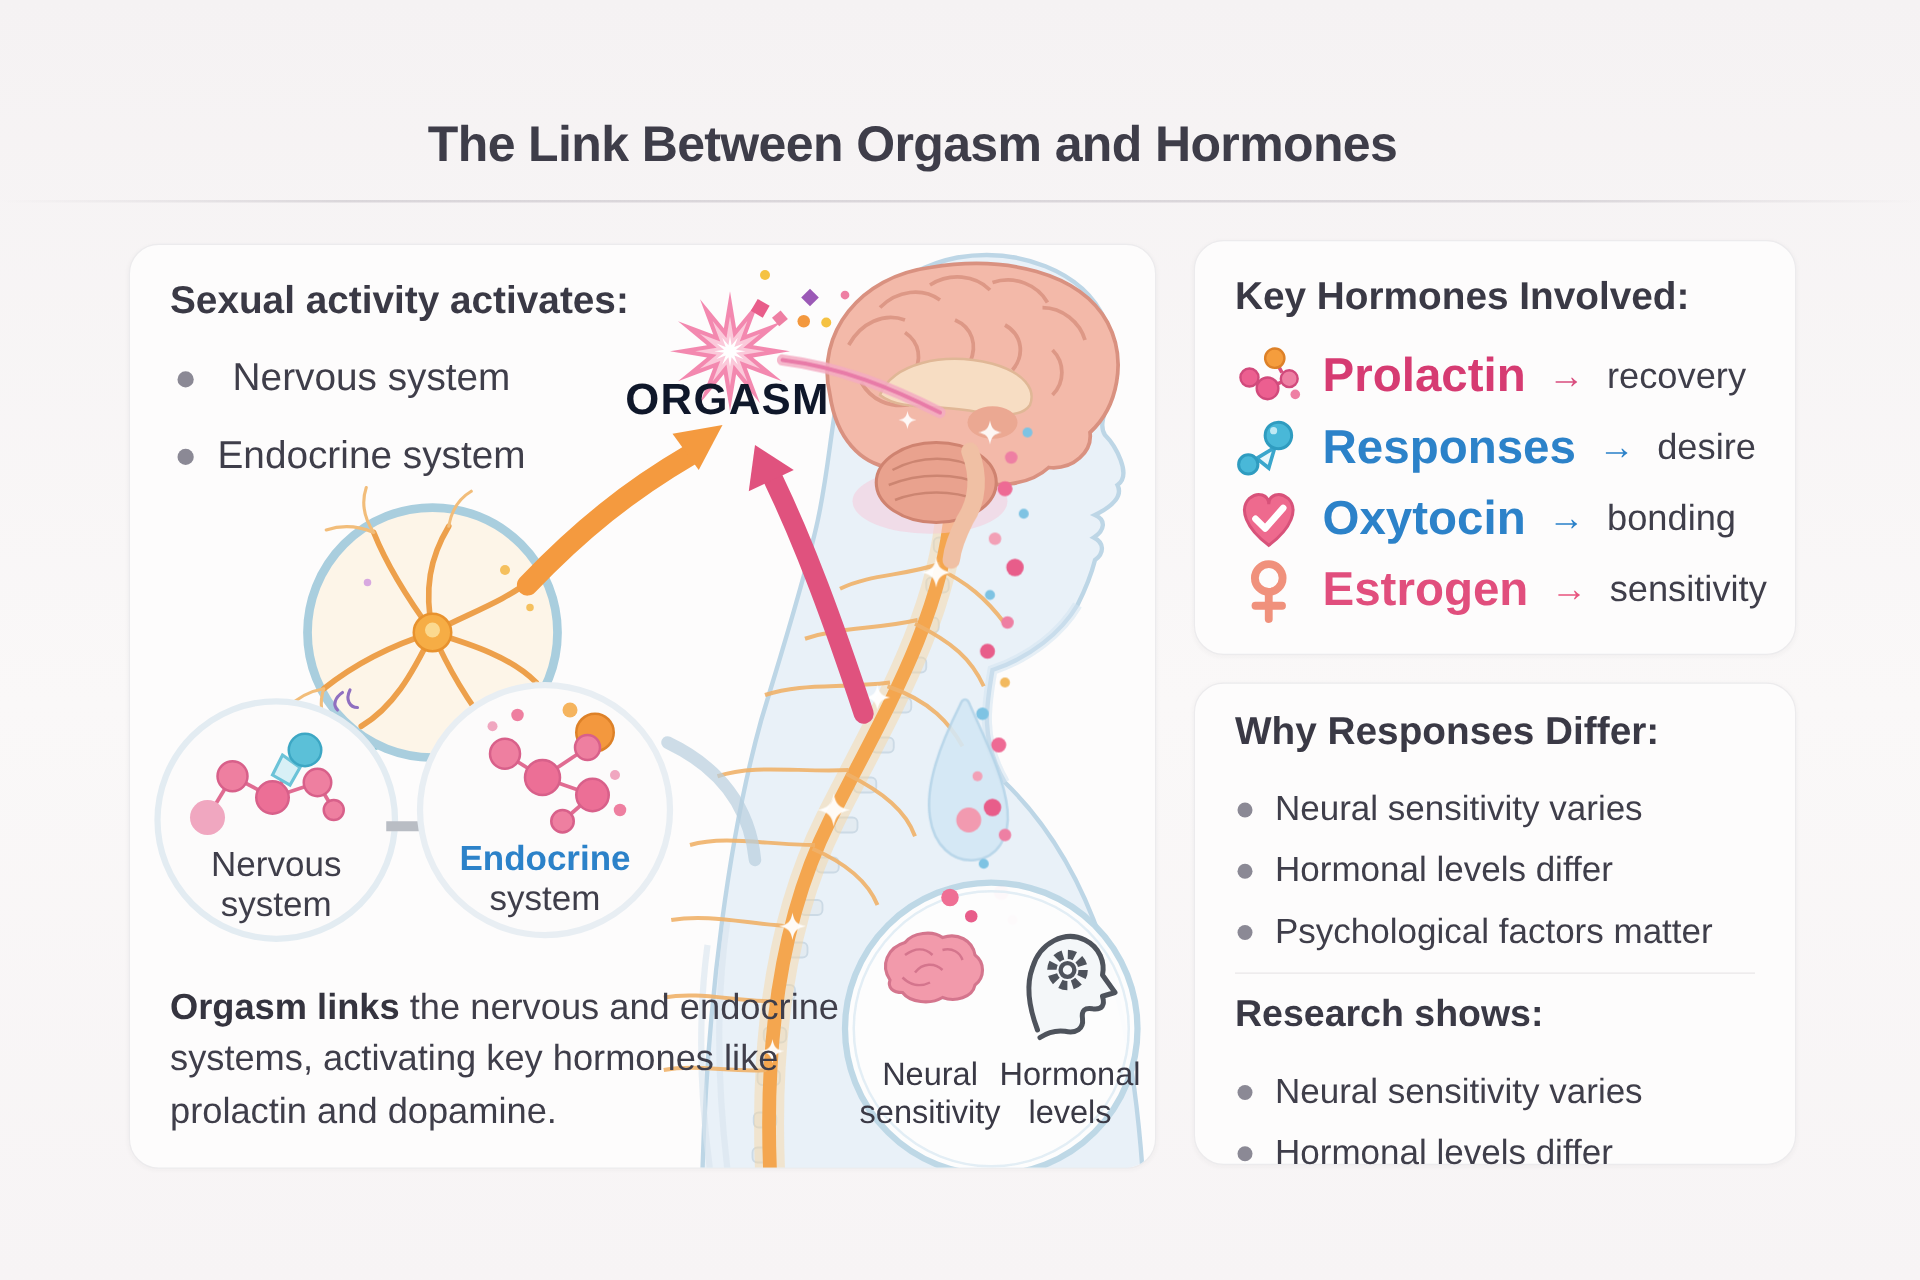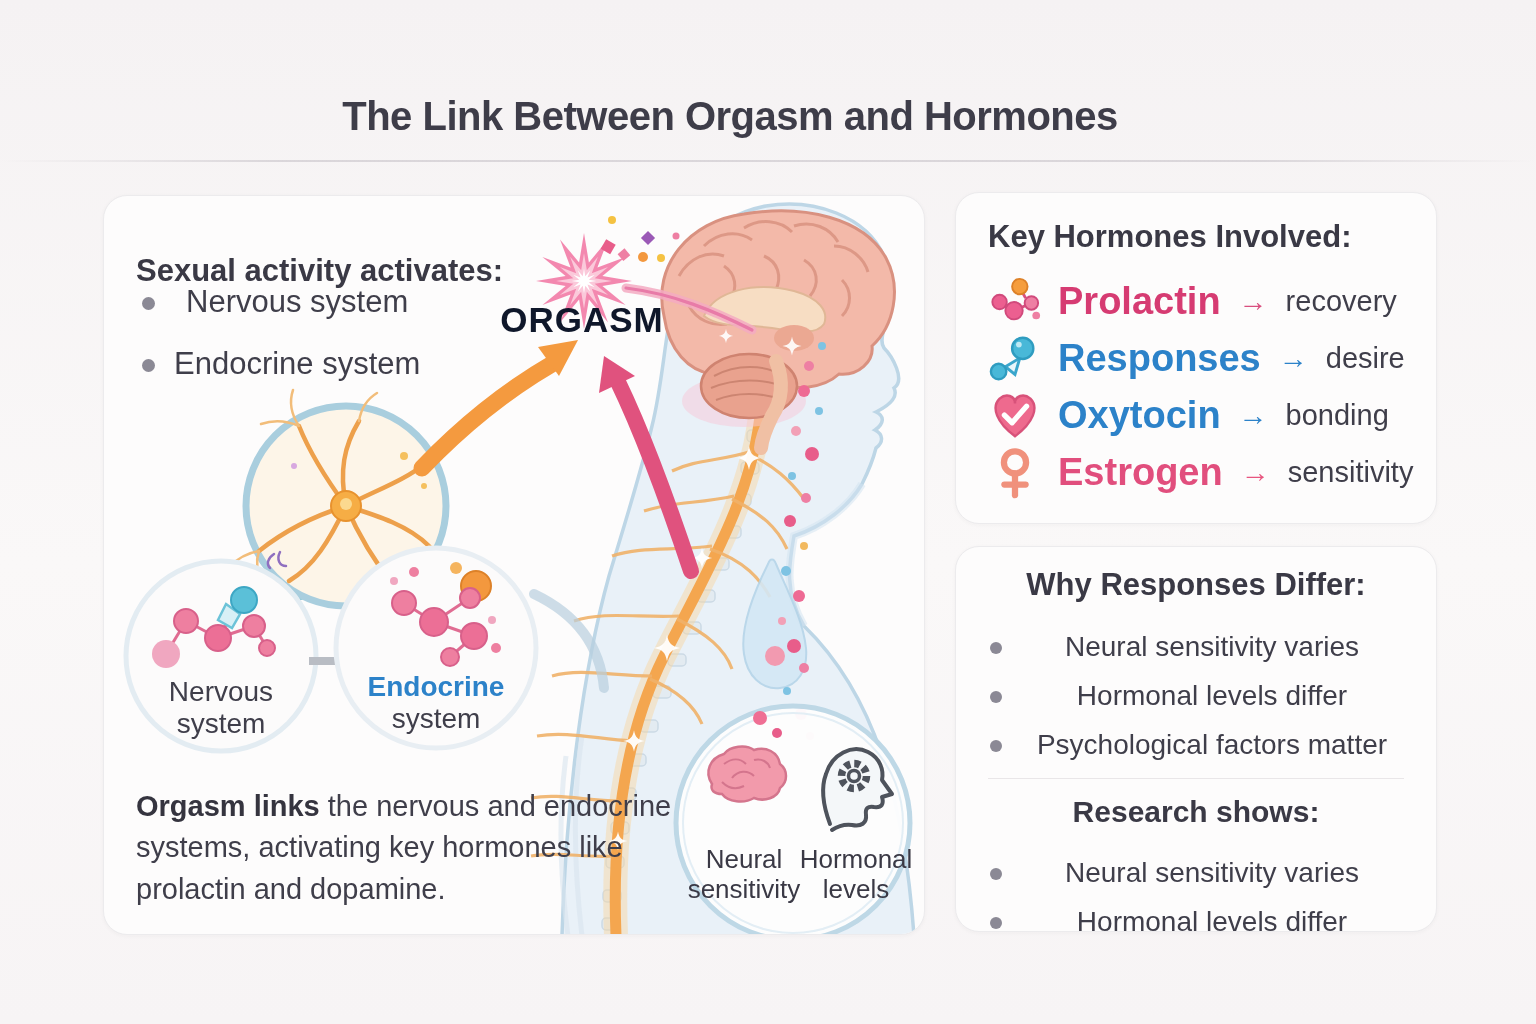--- a/index.html
+++ b/index.html
@@ -20,29 +20,29 @@
     position:absolute; top:160px; left:0; width:100%; height:2px;
     background:linear-gradient(90deg,rgba(190,185,192,0) 0%,rgba(190,185,192,.5) 18%,rgba(190,185,192,.5) 82%,rgba(190,185,192,0) 100%);
   }
 
   .panel {
     position:absolute; background:#fdfcfc; border:1.5px solid #ecebed;
     border-radius:24px; box-shadow:0 1px 4px rgba(60,50,60,.04);
   }
   .left-panel { left:103px; top:195px; width:822px; height:740px; overflow:hidden; }
   .card-hormones { left:955px; top:192px; width:482px; height:332px; padding:26px 32px; }
-  .card-responses { left:955px; top:546px; width:482px; height:386px; padding:20px 32px;text-align:center; }
+  .card-responses { left:955px; top:546px; width:482px; height:386px; padding:20px 32px; }
 
   .art { position:absolute; left:0; top:0; width:822px; height:740px; }
   .art text { font-family:"Liberation Sans","DejaVu Sans",sans-serif; }
   .bubble-label { font-size:28px; fill:#3f3e4a; text-anchor:middle; }
   .bubble-label.blue { fill:#2c82c9; font-weight:700; }
   .circle-label { font-size:26px; fill:#3a3945; text-anchor:middle; }
 
-  .lp-heading { position:absolute; left:32px; top:26px; font-size:31px; font-weight:700; color:#3a3945;margin-top:31px; }
+  .lp-heading { position:absolute; left:32px; top:26px; font-size:31px; font-weight:700; color:#3a3945; }
   .lp-bullets { position:absolute; left:36px; top:88px; list-style:none;text-align:center; }
   .lp-bullets li { position:relative; padding-left:34px; font-size:31px; margin-bottom:26px; color:#3f3e4a; }
   .lp-bullets li::before {
     content:''; position:absolute; left:2px; top:13px; width:13px; height:13px;
     border-radius:50%; background:#8b8995;
   }
   .orgasm {
     position:absolute; left:392px; top:104px; width:172px; text-align:center;
     font-size:35px; font-weight:800; color:#0f172a; letter-spacing:1px;
   }

